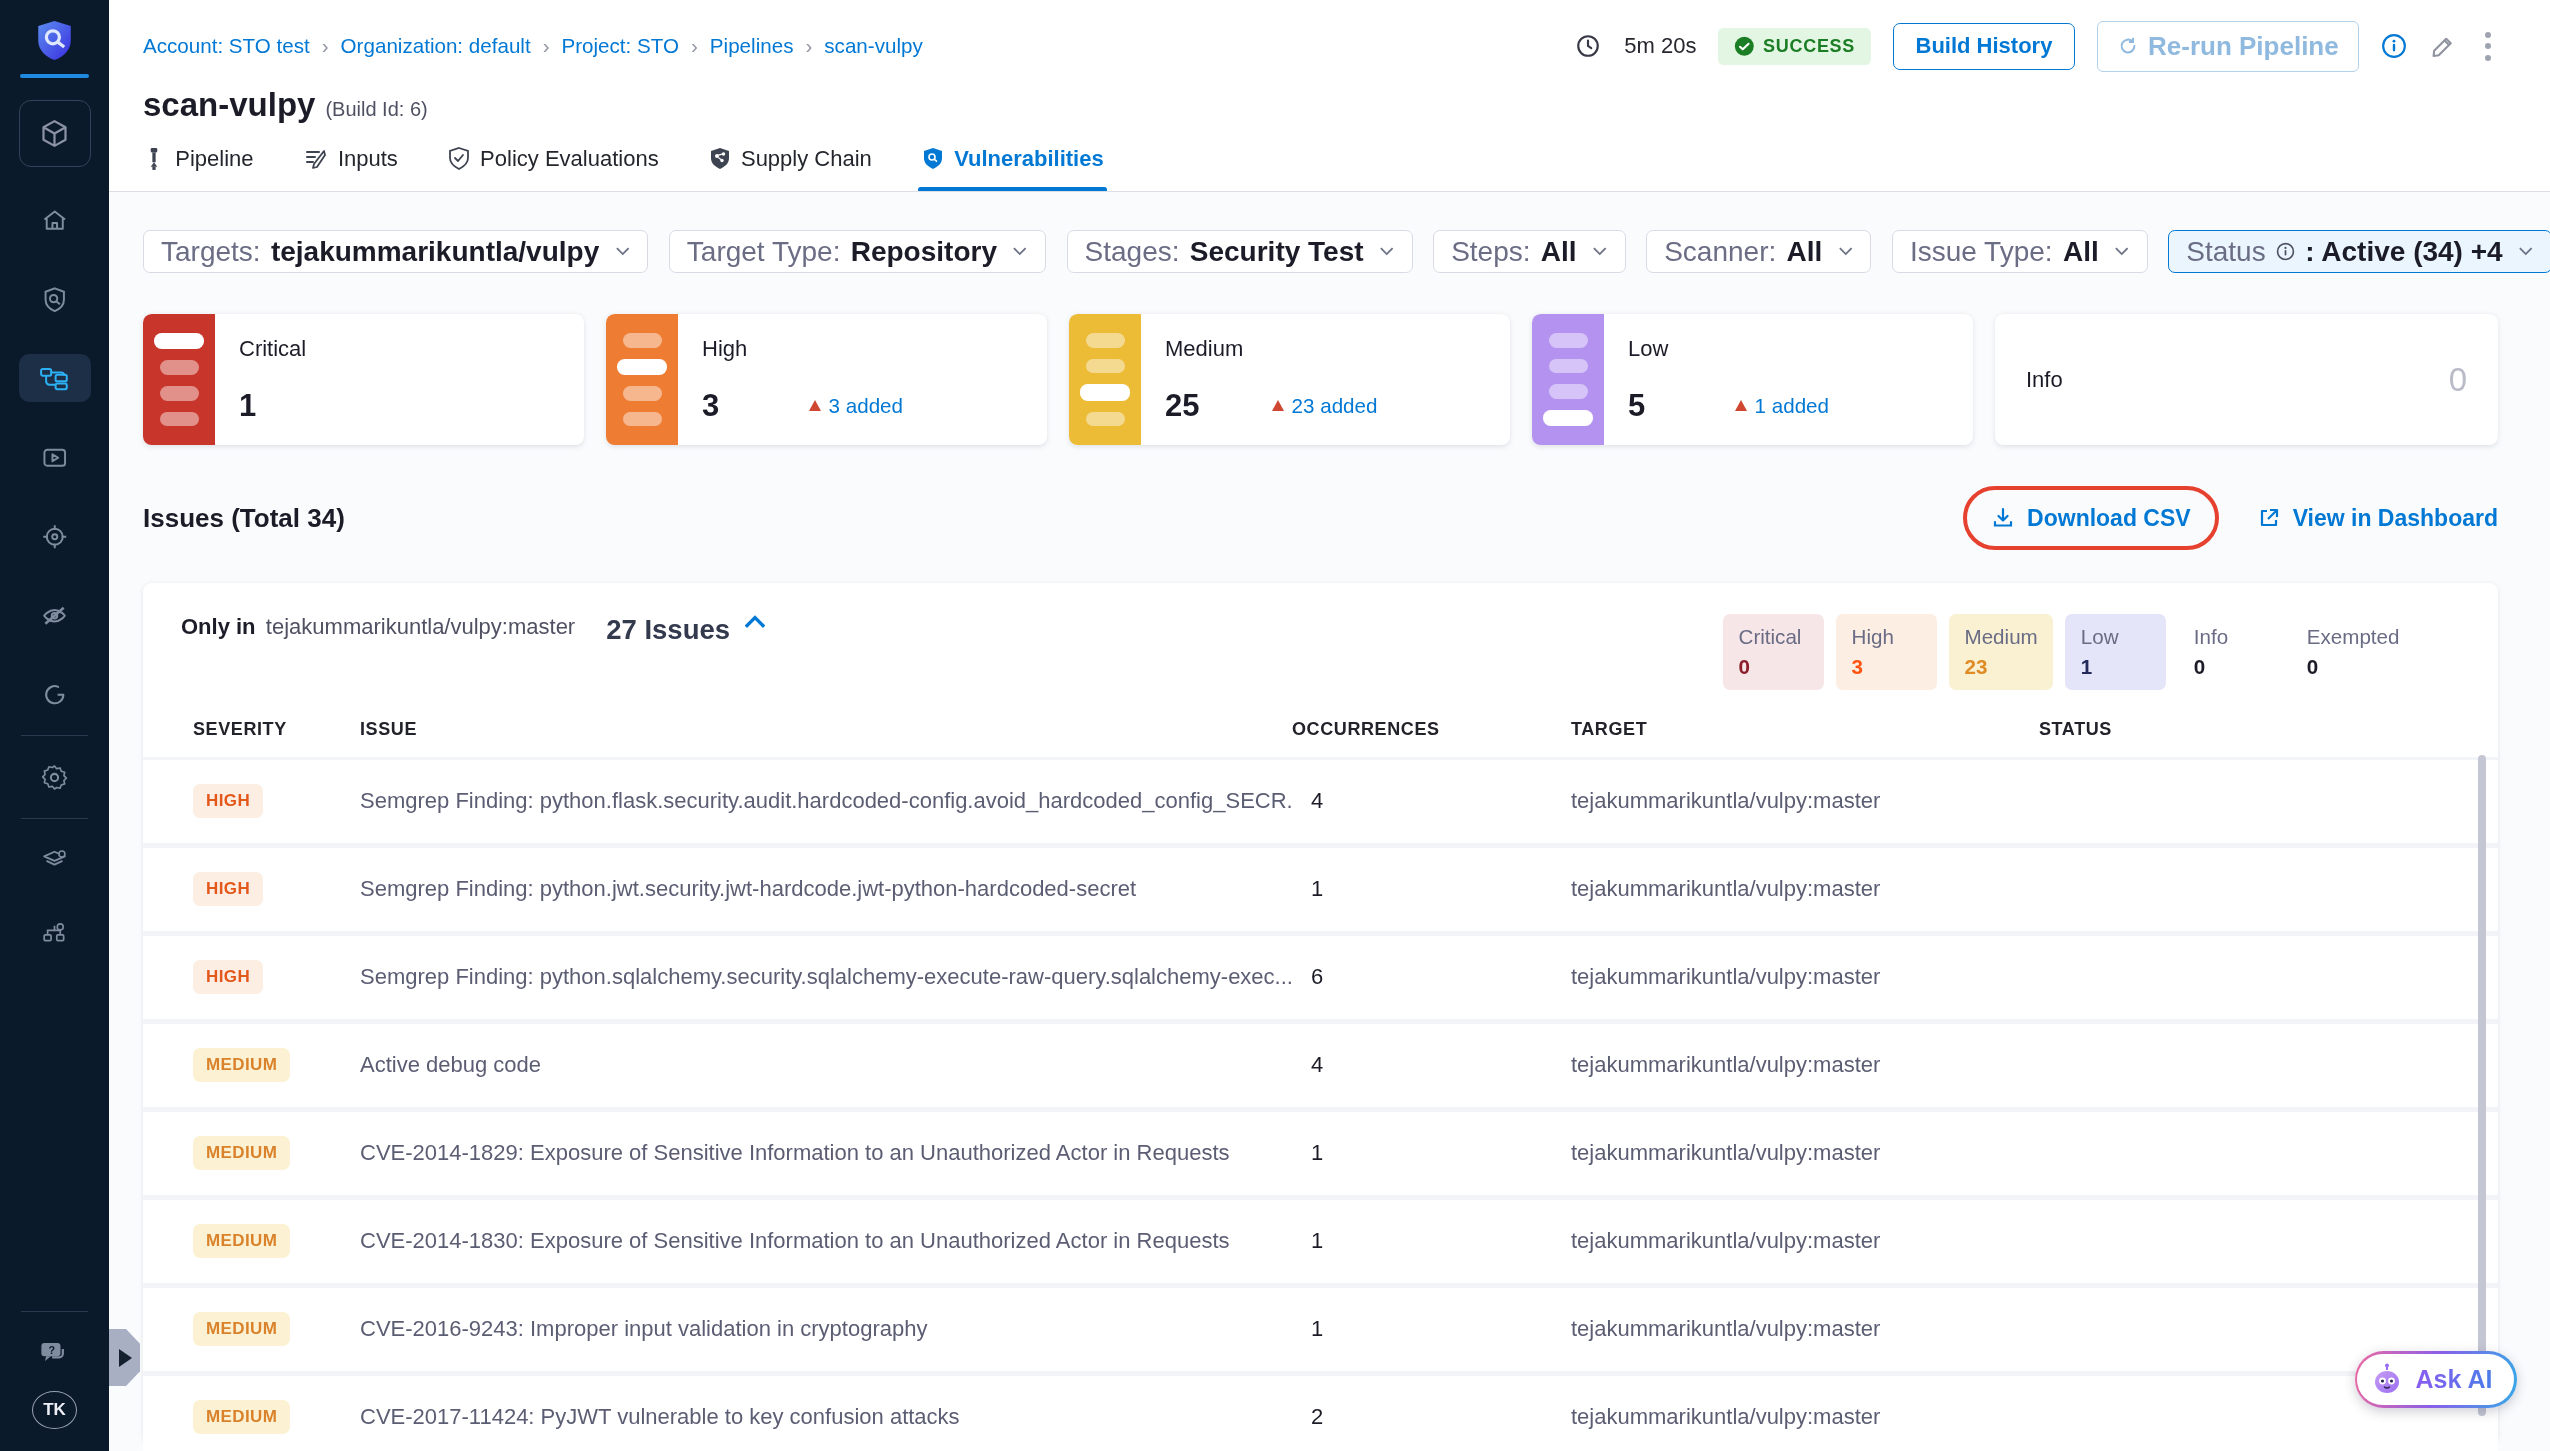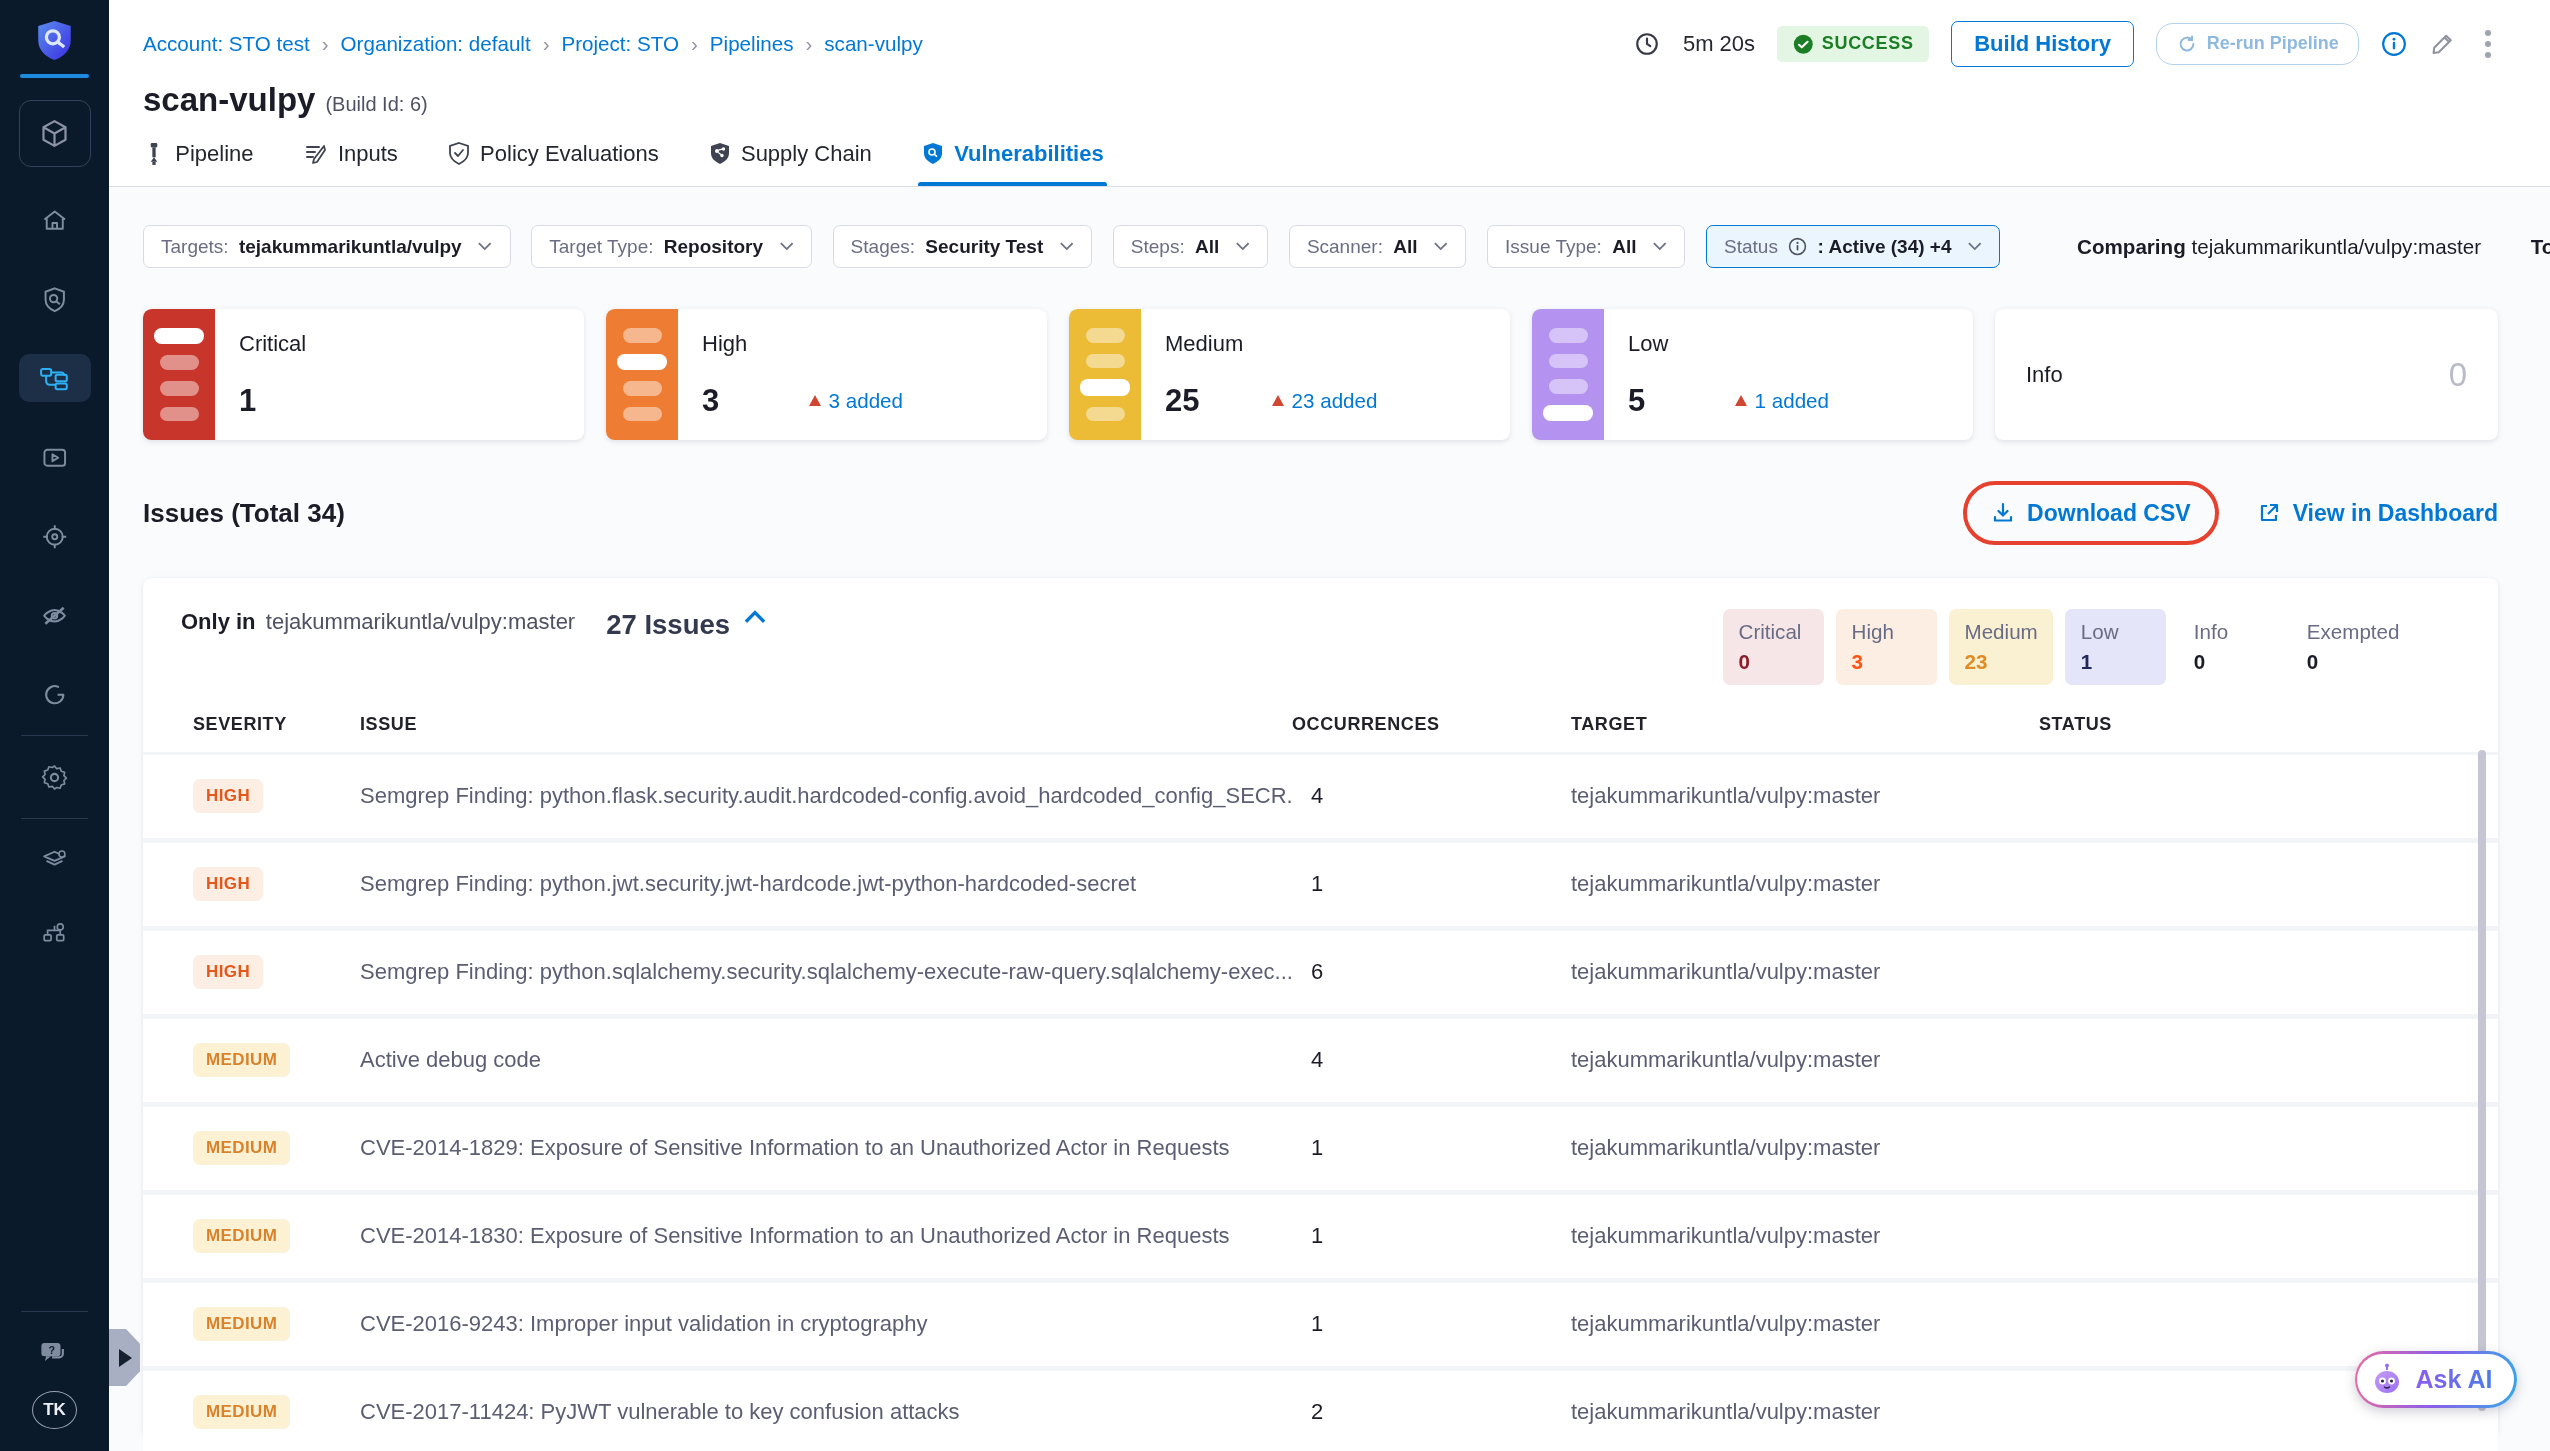--- a/index.html
+++ b/index.html
@@ -23,39 +23,39 @@
   
   .main { position:absolute; left:109px; top:0; width:2441px; height:1451px; }
   .hdr { background:#fff; padding:20.6px 52px 0 34px; border-bottom:0.9px solid #dcdee8; }
   .hdr-top { display:flex; align-items:center; }
   .breadcrumb { display:flex; align-items:center; gap:12px; font-size:20.6px; color:#0278d5; }
   .crumb-sep { color:#8f93a3; font-size:20.6px; }
   .hdr-actions { margin-left:auto; display:flex; align-items:center; gap:22px; }
   .duration { display:flex; align-items:center; gap:23px; font-size:22px; color:#26272f; }
   .status-badge { display:flex; align-items:center; gap:8.6px; background:#e3f6e4; border-radius:5.2px; padding:7.7px 15.5px; font-size:18px; font-weight:700; letter-spacing:0.7px; color:#1b7d24; }
   .btn-outline { border:1.7px solid #0278d5; color:#0278d5; background:#fff; border-radius:6.9px; padding:9.4px 22px; font-size:22px; font-weight:700; }
-  .btn-disabled { border:1.7px solid #b3d2ec; color:#8fb9de; background:#fff; border-radius:17px; padding:9.4px 19px; font-size:18px; font-weight:700; display:flex; align-items:center; gap:8.6px; }
+  .btn-disabled { border:1.7px solid #b3d2ec; color:#8fb9de; background:#fff; border-radius:6px; padding:9.4px 19px; font-size:26px; font-weight:700; display:flex; align-items:center; gap:8.6px; }
   .kebab { display:flex; flex-direction:column; gap:5.2px; padding:3.4px 6.9px; }
   .kebab span { width:6px; height:6px; border-radius:50%; background:#9fa3b0; }
 
   .title-row { display:flex; align-items:baseline; margin-top:13.7px; }
   .page-title { font-size:33px; font-weight:700; color:#1c1c28; }
   .build-id { font-size:20px; color:#4f5162; margin-left:10px; }
   .author-row { display:flex; align-items:center; gap:12px; margin-top:10.3px; margin-left:31px; border-left:1.7px solid #d4d6e0; padding-left:17px; font-size:22px; color:#4f5162; height:38px; }
 
   .tabs { display:flex; gap:50px; margin-top:22px; }
   .tab { display:flex; align-items:center; gap:10.3px; font-size:22px; color:#24262e; padding-bottom:19px; position:relative; }
   .tab.active { color:#0278d5; font-weight:700; }
   .tab.active::after { content:""; position:absolute; left:-3.4px; right:-3.4px; bottom:0; height:4.3px; background:#0278d5; border-radius:2.6px 2.6px 0 0; }
 
   .content { padding:0 52px 0 34px; }
 
   
   .filters { display:flex; align-items:center; gap:20.6px; margin-top:38px; }
-  .pill { background:#fff; border:0.9px solid #d9dae5; border-radius:6.9px; height:43px; display:inline-flex; align-items:center; padding:0 17px; gap:10.3px; font-size:19px; white-space:nowrap; }
+  .pill { background:#fff; border:0.9px solid #d9dae5; border-radius:6.9px; height:43px; display:inline-flex; align-items:center; padding:0 17px; gap:10.3px; font-size:28px; white-space:nowrap; }
   .pill .lbl { color:#6b6d85; }
   .pill .val { color:#1c1c28; font-weight:700; }
   .pill.status-pill { background:#eaf5fd; border:1.7px solid #0278d5; }
   .chev { margin-left:5.2px; }
   .comparing { font-size:20.6px; color:#1c1c28; margin-left:12px; white-space:nowrap; }
   .comparing b { font-weight:700;margin-left:44px; }
   .comparing .t { font-weight:400; }
 
   
   .sev-cards { display:flex; gap:22px; margin-top:41px; }

